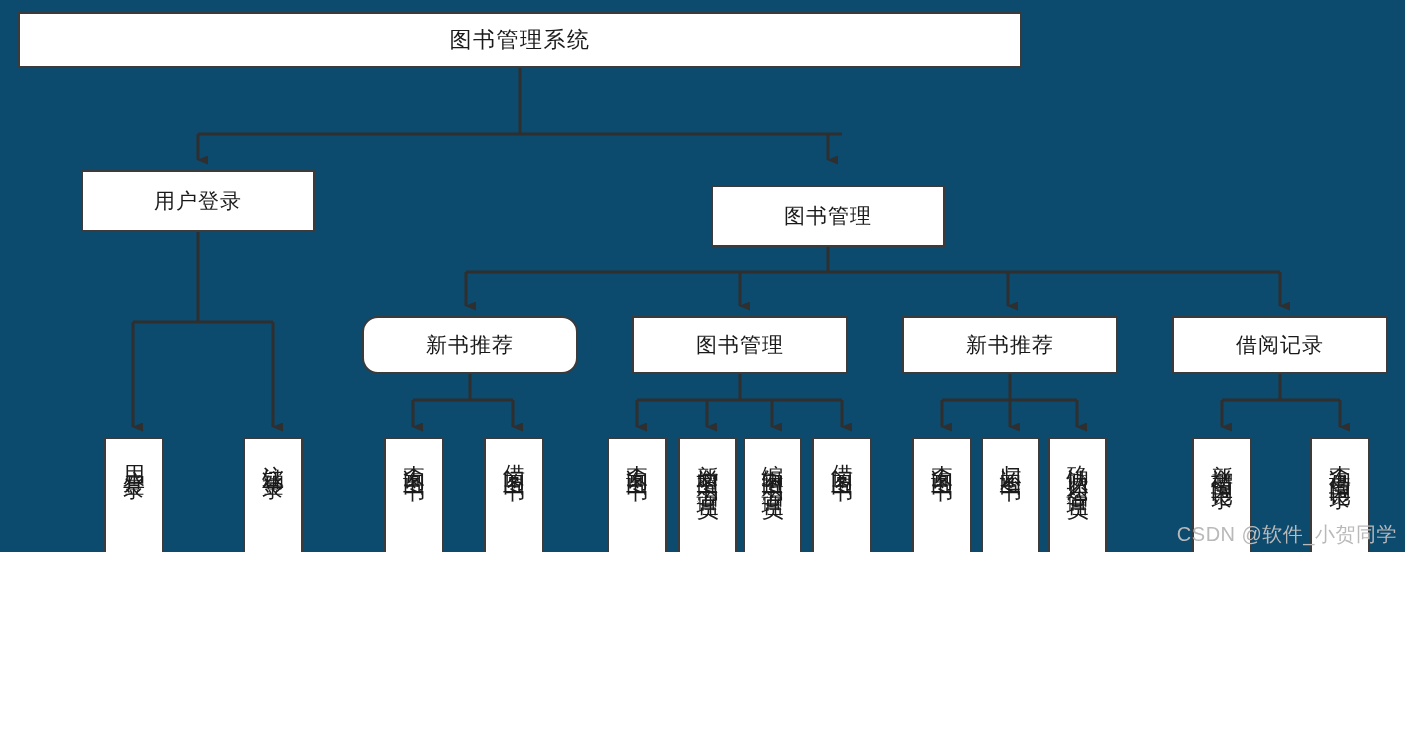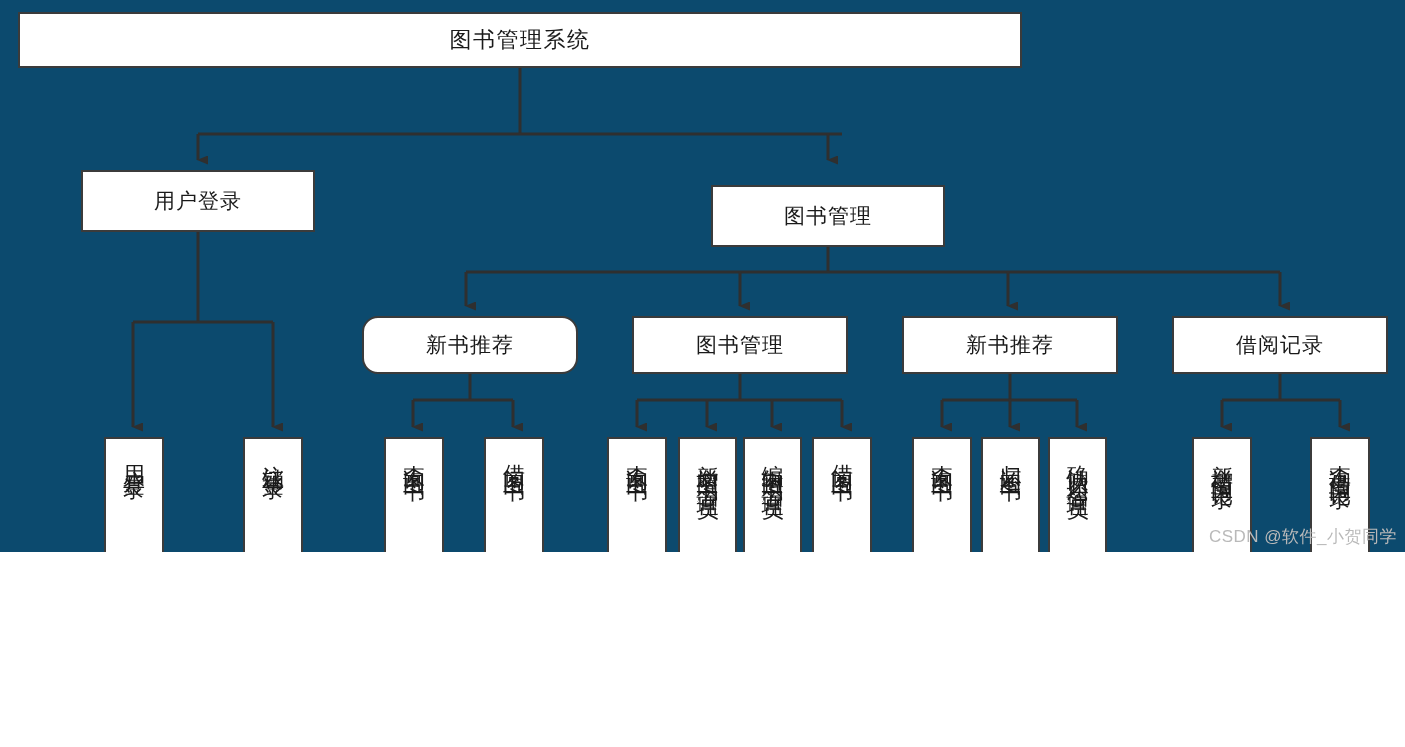--- a/index.html
+++ b/index.html
@@ -59,21 +59,21 @@
     text-orientation: upright;
     font-size: 22px;
     letter-spacing: 5px;
     line-height: 1;
     white-space: nowrap;
   }
   .watermark {
     position: absolute;
     right: 8px;
     bottom: 4px;
-    font-size: 17px;
+    font-size: 20px;
     color: #b9b9b9;
     letter-spacing: 0.5px;
     white-space: nowrap;
     user-select: none;
     margin-left: 6px;
   }
 </style>
 </head>
 <body>
 

